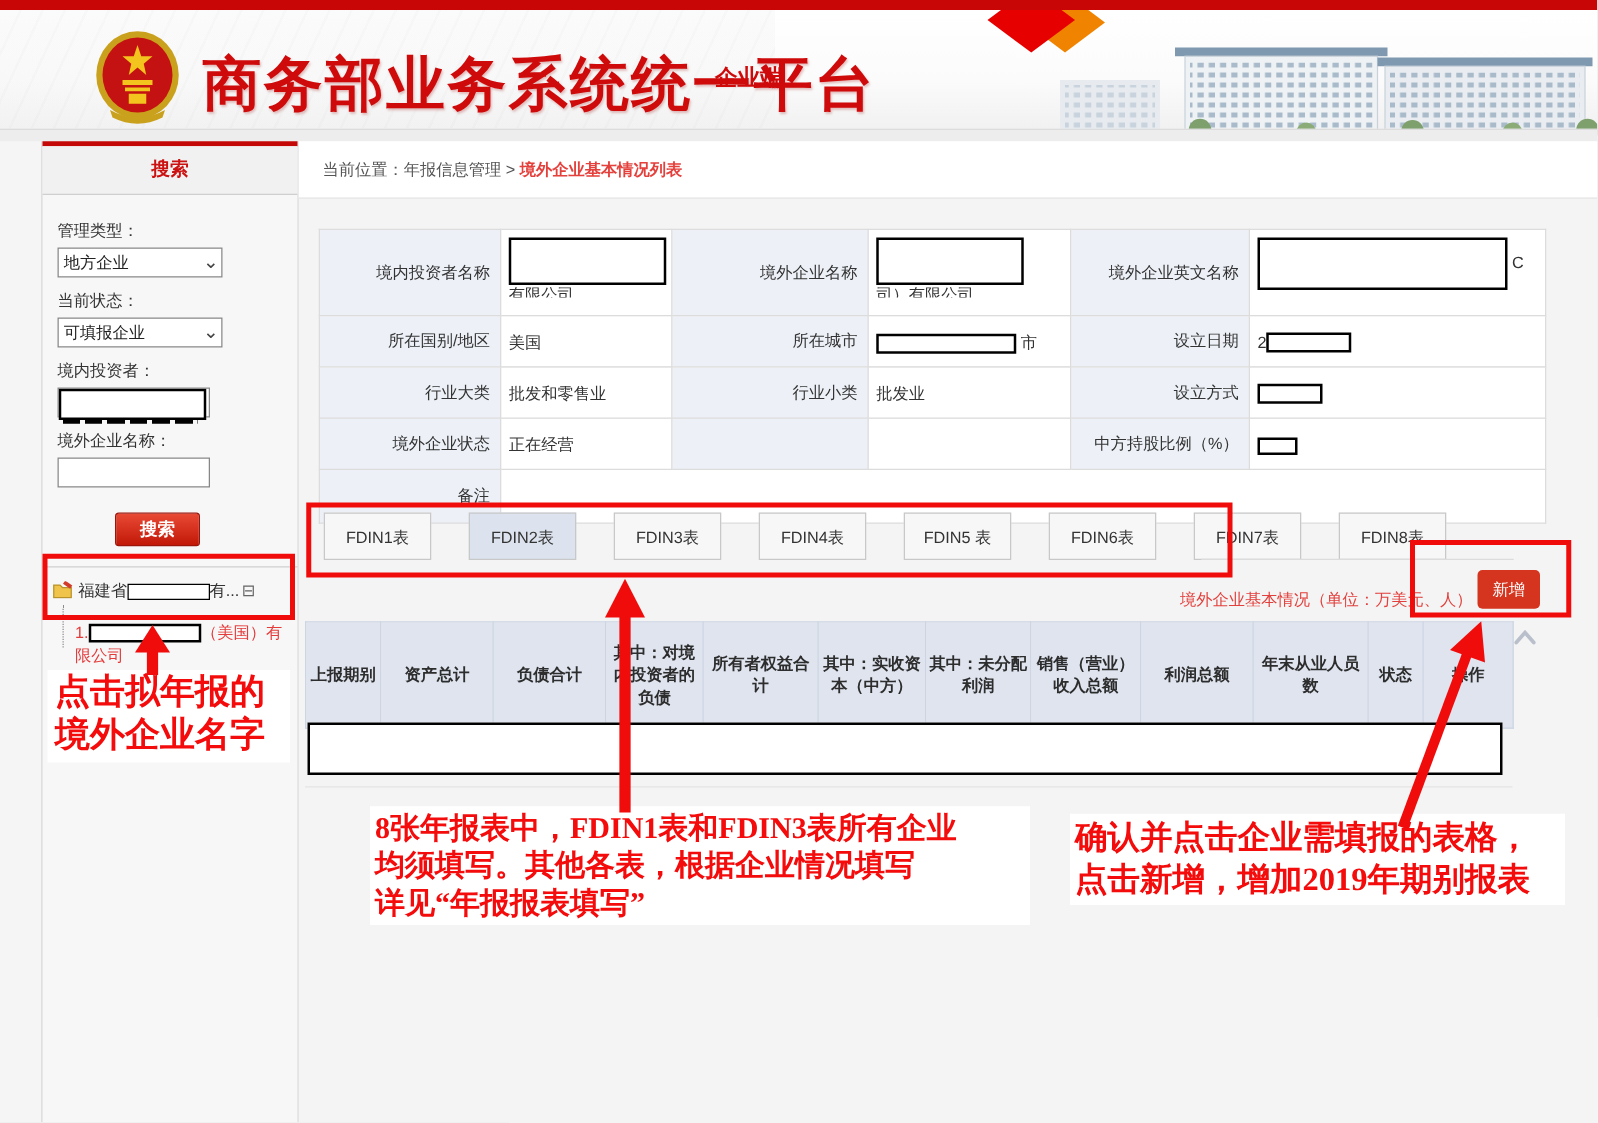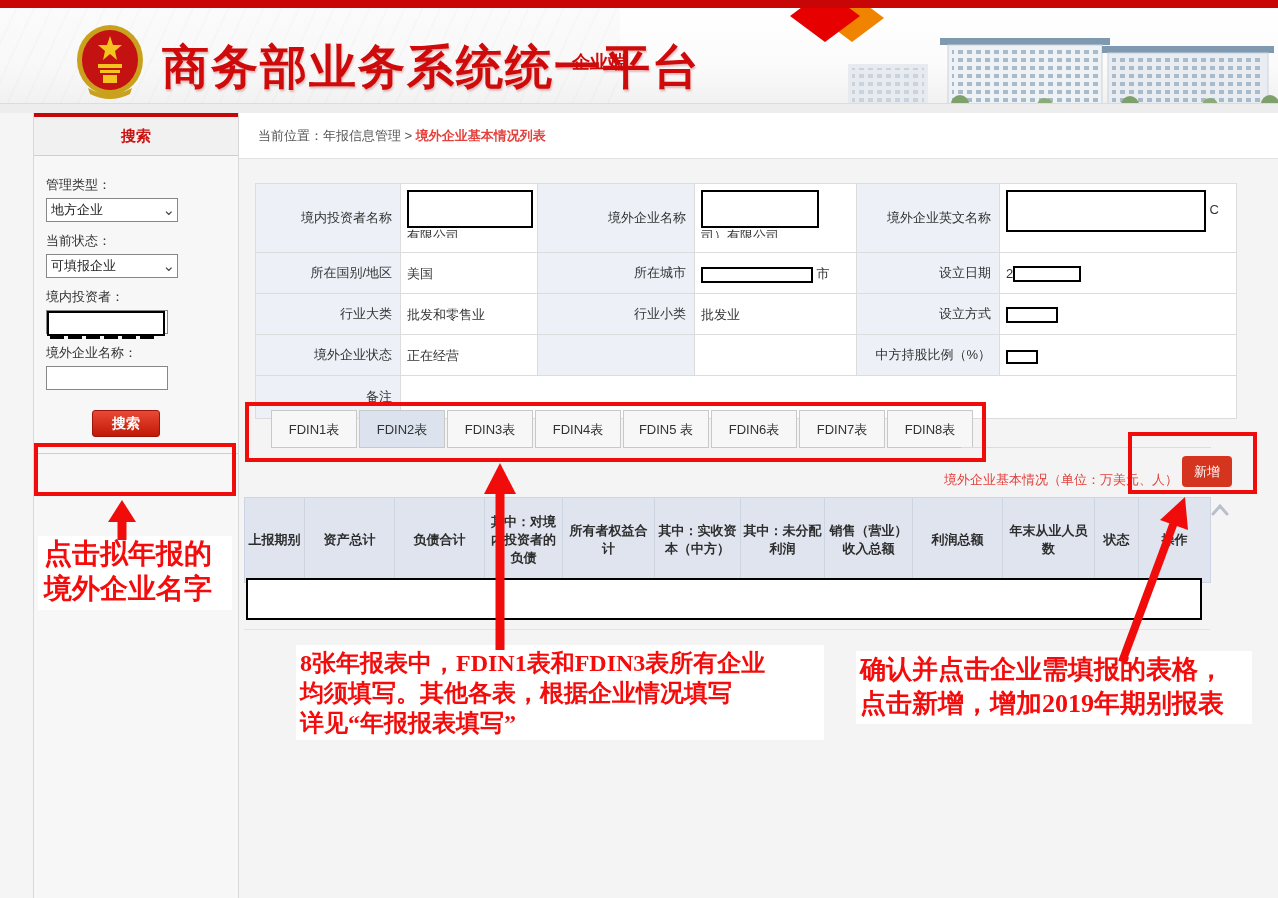--- a/index.html
+++ b/index.html
@@ -58,21 +58,21 @@
   
   .info-table{position:absolute;left:16px;top:70px;border-collapse:collapse;table-layout:fixed;}
   .info-table td{border:1px solid #dcdcdc;font-size:13px;color:#333;overflow:hidden;}
   .info-table td.lbl{background:#edf1f7;text-align:right;font-weight:normal;padding:0 8px 0 2px;}
   .info-table td.val{background:#fff;padding:2px 4px 0 6px;vertical-align:middle;}
   .ir0 td{height:62px;} .ir1 td,.ir2 td,.ir3 td{height:38px;} .ir4 td{height:40px;}
   .ir0 td.val{vertical-align:top;padding-top:6px;}
   .clip{height:9px;overflow:hidden;line-height:14px;font-size:13px;color:#333;margin-top:1px;}
 
   
-  .tabs{position:absolute;left:32px;top:297px;display:flex;}
+  .tabs{position:absolute;left:20px;top:297px;display:flex;gap:28px;}
   .tab{width:86px;height:38px;line-height:38px;text-align:center;font-size:13px;color:#333;
        background:#f7f7f7;border:1px solid #c8c8c8;margin-right:2px;box-sizing:border-box;cursor:pointer;}
   .tab.active{background:#dce3ee;}
   .tabs-underline{position:absolute;left:722px;top:334px;width:250px;height:1px;background:#dcdcdc;}
 
   .caption{position:absolute;left:300px;top:358px;width:639px;text-align:right;font-size:13px;color:#e2403c;}
   .add-btn{position:absolute;left:943px;top:343px;width:50px;height:31px;background:#d5341e;border:none;border-radius:4px;
            color:#fff;font-size:13px;font-family:inherit;cursor:pointer;}
 
   
@@ -153,20 +153,32 @@
         <div class="s-label">境内投资者：</div>
         <div class="s-ctl input">
           <div class="input-redact"></div>
           <div class="input-smudge"></div>
         </div>
         <div class="s-label">境外企业名称：</div>
         <div class="s-ctl input"></div>
       </div>
     <button class="search-btn">搜索</button>
     <div class="side-divider"></div>
+    <div class="tree">
+      <div class="tree-root">
+        <svg width="17" height="14" viewBox="0 0 17 14" style="vertical-align:-2px">
+          <path d="M1 3 L6 3 L8 5 L15 5 L15 13 L1 13 Z" fill="#f0c44a" stroke="#b8922a"></path>
+          <rect x="9" y="1" width="7" height="3" transform="rotate(35 12 2)" fill="#d23c2a"></rect>
+        </svg>
+        <span>福建省</span><span class="redact r-root"></span><span>有...</span><span class="collapse">⊟</span>
+      </div>
+      <div class="tree-item">
+        <span>1.</span><span class="redact r-item"></span><span>（美国）有限公司</span>
+      </div>
+    </div>
   </aside>
 
   <div class="main">
     <div class="breadcrumb">
       <span>当前位置：年报信息管理 &gt; </span><span class="current">境外企业基本情况列表</span>
     </div>
 
     <table class="info-table">
       <colgroup id="info-cols">
           <col style="width: 145px;">

